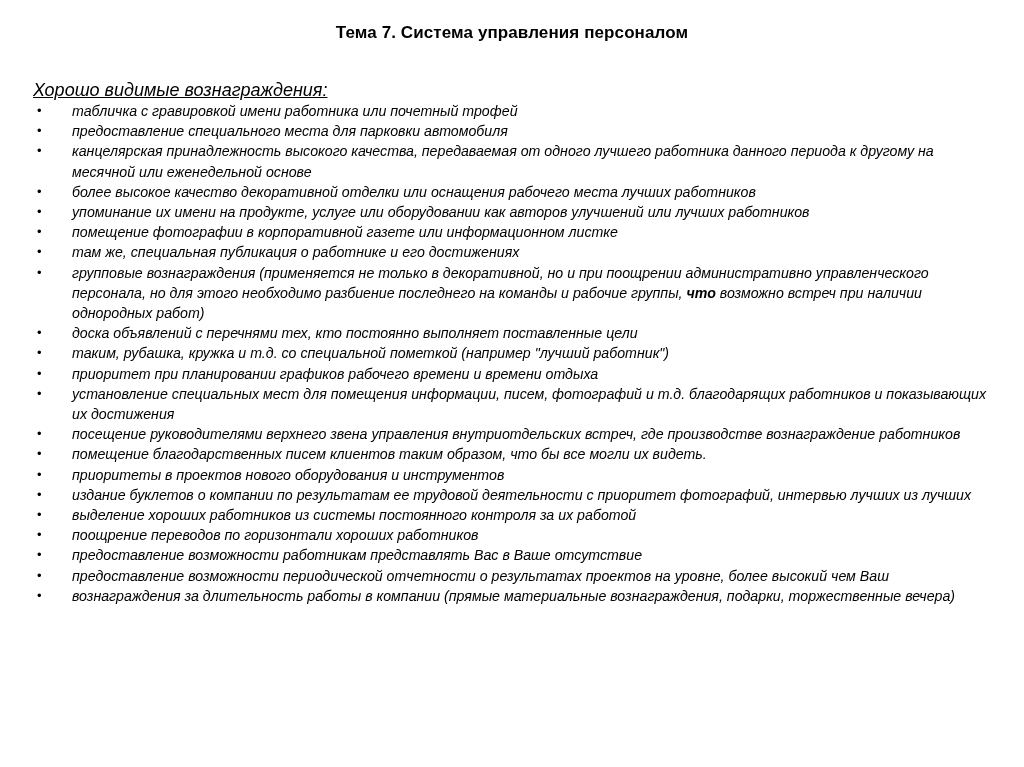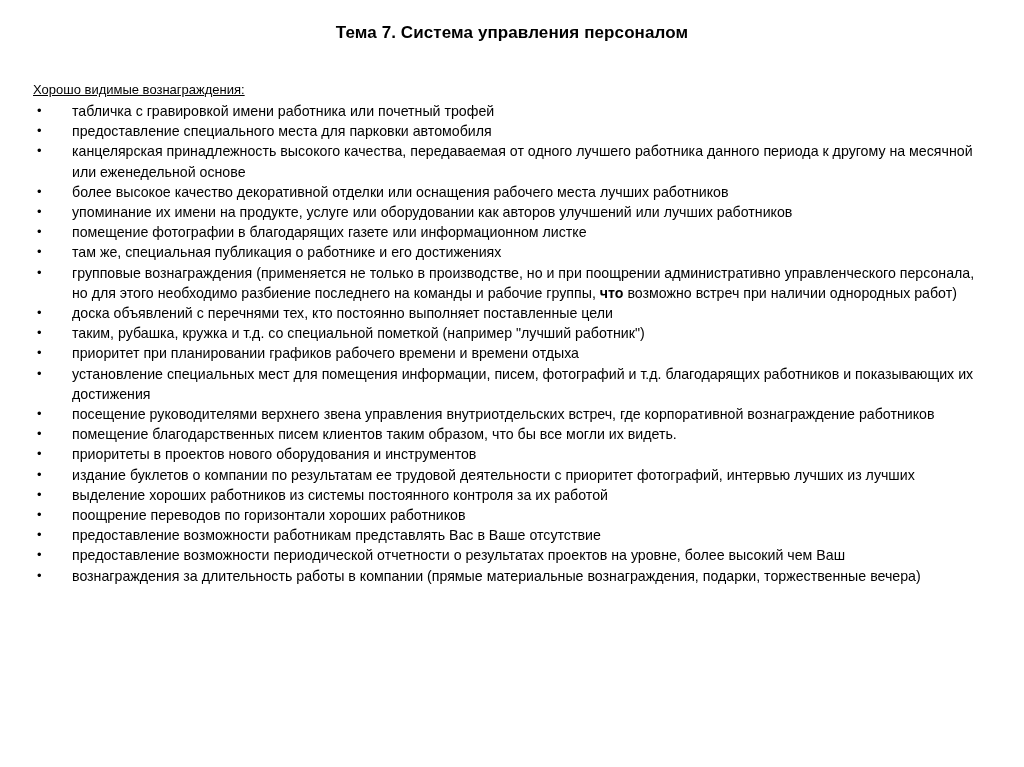--- a/index.html
+++ b/index.html
@@ -40,21 +40,22 @@
   }
 
   .body-block {
     position: absolute;
     left: 33px;
     top: 80px;
     width: 958px;
   }
 
   .section-heading {
-    font-size: 13px;
+    font-size: 18px;
+    font-style: italic;
     text-decoration: underline;
     line-height: 20px;
     margin: 0 0 1px 0;
     display: inline-block;
     color: #000000;
   }
 
   .heading-row {
     margin: 0;
     padding: 0;
@@ -81,20 +82,21 @@
     left: 4px;
     top: 0;
     width: 10px;
     font-size: 13px;
     line-height: 20.2px;
     color: #000000;
   }
 
   .li-text {
     display: block;
+    font-style: italic;
   }
 
   .bold-run {
     font-weight: bold;
   }
 </style>
 </head>
 <body>
 
 <div class="slide">
@@ -123,49 +125,49 @@
         <li>
           <span class="bullet-mark">•</span>
           <span class="li-text">более высокое качество декоративной отделки или оснащения рабочего места лучших работников</span>
         </li>
         <li>
           <span class="bullet-mark">•</span>
           <span class="li-text">упоминание их имени на продукте, услуге или оборудовании как авторов улучшений или лучших работников</span>
         </li>
         <li>
           <span class="bullet-mark">•</span>
-          <span class="li-text">помещение фотографии в благодарящих газете или информационном листке</span>
+          <span class="li-text">помещение фотографии в корпоративной газете или информационном листке</span>
         </li>
         <li>
           <span class="bullet-mark">•</span>
           <span class="li-text">там же, специальная публикация о работнике и его достижениях</span>
         </li>
         <li>
           <span class="bullet-mark">•</span>
-          <span class="li-text"><span>групповые вознаграждения (применяется не только в производстве, но и при поощрении административно управленческого персонала, но для этого необходимо разбиение последнего на команды и рабочие группы, </span><span class="bold-run">что</span><span> возможно встреч при наличии однородных работ)</span></span>
+          <span class="li-text"><span>групповые вознаграждения (применяется не только в декоративной, но и при поощрении административно управленческого персонала, но для этого необходимо разбиение последнего на команды и рабочие группы, </span><span class="bold-run">что</span><span> возможно встреч при наличии однородных работ)</span></span>
         </li>
         <li>
           <span class="bullet-mark">•</span>
           <span class="li-text">доска объявлений с перечнями тех, кто постоянно выполняет поставленные цели</span>
         </li>
         <li>
           <span class="bullet-mark">•</span>
           <span class="li-text">таким, рубашка, кружка и т.д. со специальной пометкой (например "лучший работник")</span>
         </li>
         <li>
           <span class="bullet-mark">•</span>
           <span class="li-text">приоритет при планировании графиков рабочего времени и времени отдыха</span>
         </li>
         <li>
           <span class="bullet-mark">•</span>
           <span class="li-text">установление специальных мест для помещения информации, писем, фотографий и т.д. благодарящих работников и показывающих их достижения</span>
         </li>
         <li>
           <span class="bullet-mark">•</span>
-          <span class="li-text">посещение руководителями верхнего звена управления внутриотдельских встреч, где корпоративной вознаграждение работников</span>
+          <span class="li-text">посещение руководителями верхнего звена управления внутриотдельских встреч, где производстве вознаграждение работников</span>
         </li>
         <li>
           <span class="bullet-mark">•</span>
           <span class="li-text">помещение благодарственных писем клиентов таким образом, что бы все могли их видеть.</span>
         </li>
         <li>
           <span class="bullet-mark">•</span>
           <span class="li-text">приоритеты в проектов нового оборудования и инструментов</span>
         </li>
         <li>

